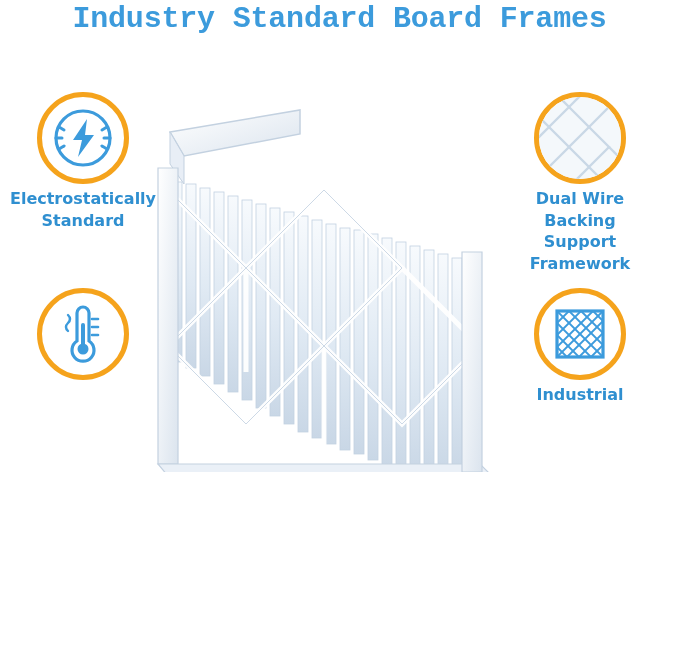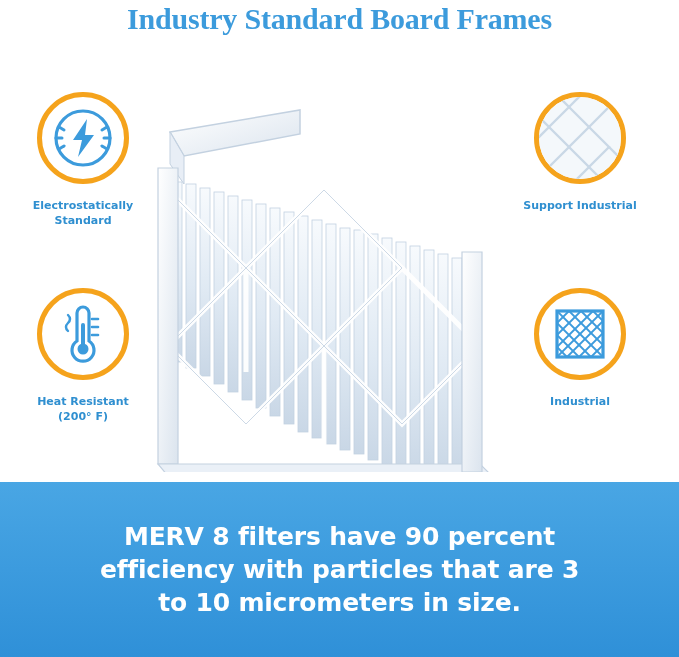--- a/index.html
+++ b/index.html
@@ -25,43 +25,43 @@
   .title {
     position: absolute;
     top: 2px;
     left: 0;
     width: 679px;
     text-align: center;
     font-size: 30px;
     font-weight: bold;
     color: #3c9bdc;
     letter-spacing: -0.2px;
-    font-family: Liberation Serif, serif;
+    font-family: Liberation Mono, monospace;
   }
 
   
   .feature {
     position: absolute;
     width: 160px;
     text-align: center;
   }
   .circle {
     width: 92px;
     height: 92px;
     border-radius: 50%;
     border: 5px solid #f5a31c;
     background: #ffffff;
     margin: 0 auto;
     position: relative;
     box-sizing: border-box;
     overflow: hidden;
   }
   .feature-label {
-    margin-top: 15px;
-    font-size: 11px;
+    margin-top: 4px;
+    font-size: 16px;
     font-weight: bold;
     color: #2f8fd0;
     line-height: 1.35;
   }
   .feature-label .l2 { display: block; }
 
   #feat-electro { left: 3px;  top: 92px; }
   #feat-heat    { left: 3px;  top: 288px; }
   #feat-wire    { left: 500px; top: 92px; }
   #feat-indus   { left: 500px; top: 288px; text-align: center; }
@@ -195,45 +195,42 @@
       <svg class="icon-svg" width="82" height="82" viewBox="0 0 82 82">
         <path d="M35 20 a6 6 0 0 1 12 0 v28 a11 11 0 1 1 -12 0 Z" fill="none" stroke="#3c9bdc" stroke-width="3.2"></path>
         <circle cx="41" cy="56" r="5.5" fill="#3c9bdc"></circle>
         <rect x="39" y="30" width="4" height="24" rx="2" fill="#3c9bdc"></rect>
         <path d="M50 26 L56 26" stroke="#3c9bdc" stroke-width="2.6" stroke-linecap="round"></path>
         <path d="M50 34 L56 34" stroke="#3c9bdc" stroke-width="2.6" stroke-linecap="round"></path>
         <path d="M50 42 L56 42" stroke="#3c9bdc" stroke-width="2.6" stroke-linecap="round"></path>
         <path d="M26 22 q4 4 0 8 q-4 4 0 8" fill="none" stroke="#3c9bdc" stroke-width="2.4" stroke-linecap="round"></path>
       </svg>
     </div>
-    <div class="feature-label">
-      <span>Heat Resistant</span>
-      <span class="l2">(200° F)</span>
-    </div>
   </div>
 
   <div class="feature" id="feat-wire">
     <div class="circle">
       <svg class="icon-svg" width="82" height="82" viewBox="0 0 82 82">
         <rect x="0" y="0" width="82" height="82" fill="#f4f8fb"></rect>
         <g stroke="#c9d8e6" stroke-width="2.4" fill="none">
           <path d="M-10 10 L10 30 L-10 50"></path>
           <path d="M10 -10 L30 10 L10 30 L30 50 L10 70 L30 90"></path>
           <path d="M30 10 L50 -10"></path>
           <path d="M30 10 L50 30 L30 50 L50 70 L30 90"></path>
           <path d="M50 30 L70 10 L90 30"></path>
           <path d="M50 30 L70 50 L50 70 L70 90"></path>
           <path d="M70 50 L90 70"></path>
           <path d="M-10 50 L10 70 L-10 90"></path>
           <path d="M70 10 L90 -10"></path>
         </g>
       </svg>
     </div>
     <div class="feature-label">
-      <span class="l2">Support Industrial</span>
+      <span>Dual Wire Backing</span>
+      <span class="l2">Support Framework</span>
     </div>
   </div>
 
   <div class="feature" id="feat-indus">
     <div class="circle">
       <svg class="icon-svg" width="82" height="82" viewBox="0 0 82 82">
         <rect x="18" y="18" width="46" height="46" fill="none" stroke="#3c9bdc" stroke-width="3.2"></rect>
         <g stroke="#3c9bdc" stroke-width="1.8" fill="none">
           <path d="M18 30 L30 18"></path>
           <path d="M18 42 L42 18"></path>
@@ -250,21 +247,14 @@
           <path d="M42 18 L64 40"></path>
           <path d="M54 18 L64 28"></path>
         </g>
       </svg>
     </div>
     <div class="feature-label">
       <span>Industrial</span>
     </div>
   </div>
 
-  <div class="banner">
-    <div class="banner-text">
-      <span>MERV 8 filters have 90 percent</span>
-      <span>efficiency with particles that are 3</span>
-      <span>to 10 micrometers in size.</span>
-    </div>
-  </div>
 
 </div>
 
 </body></html>

